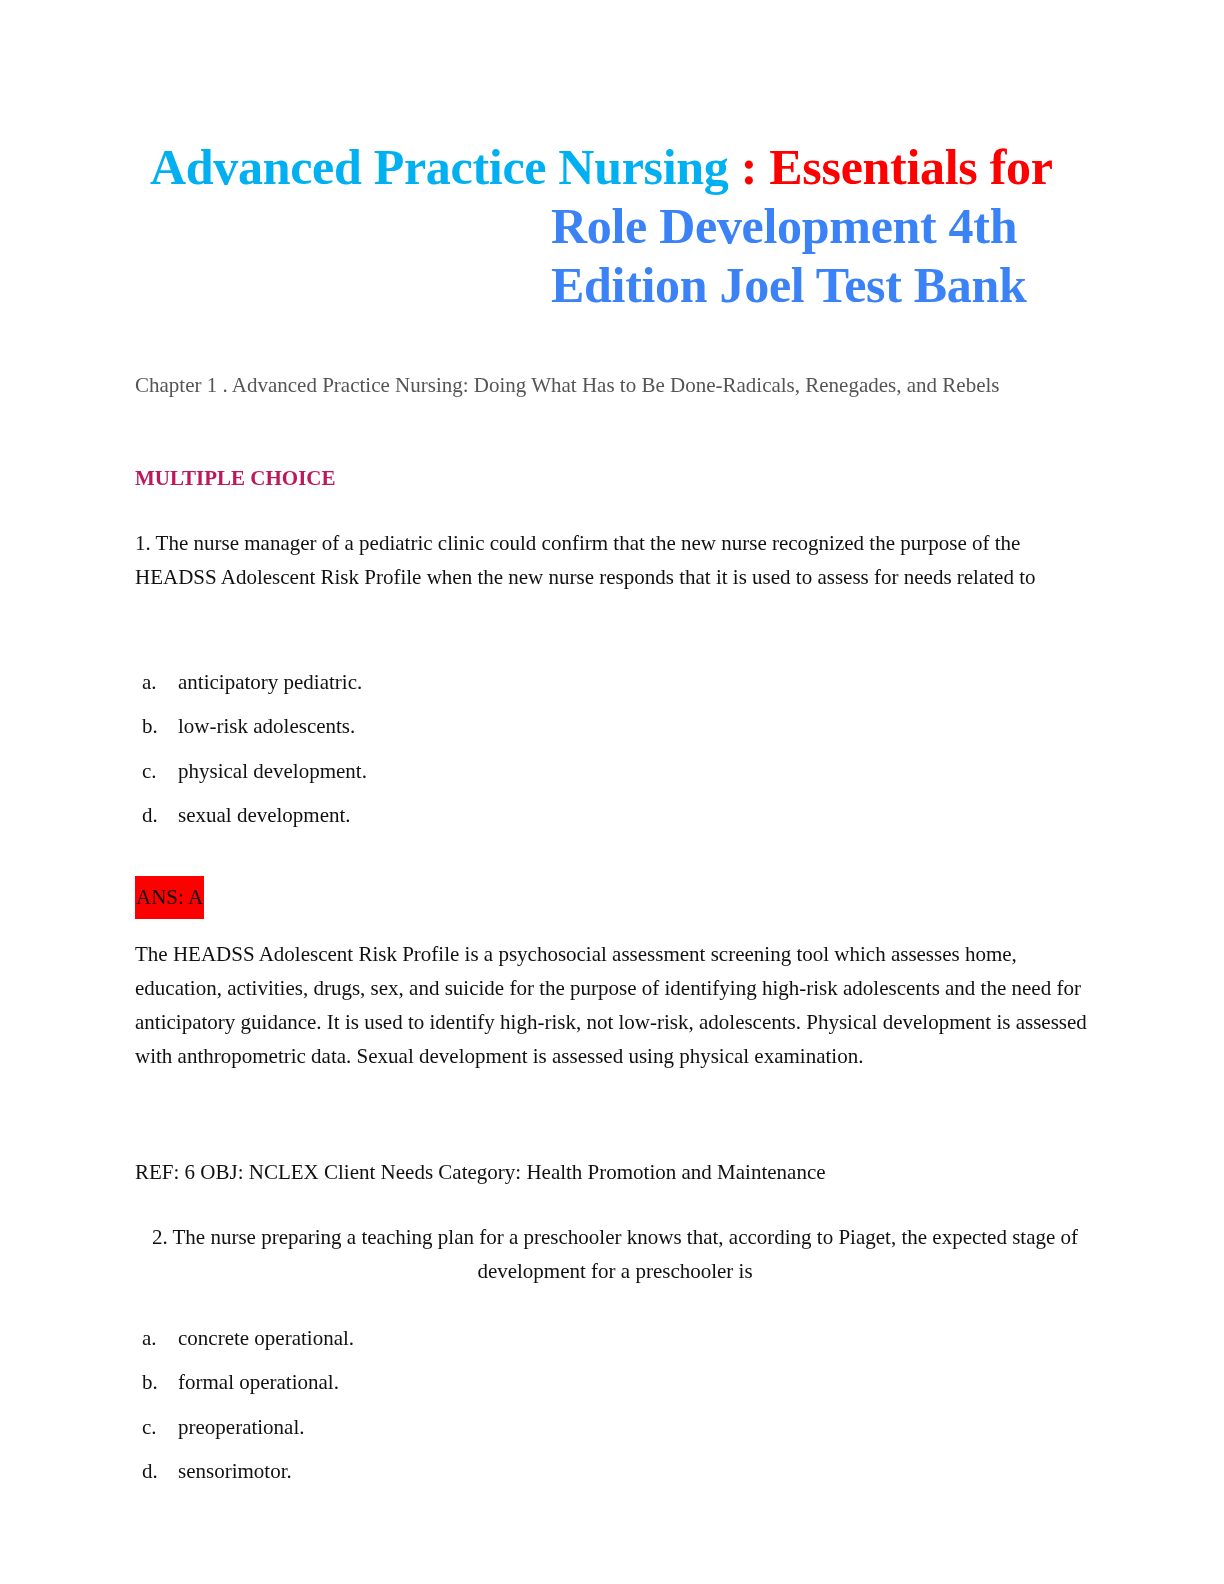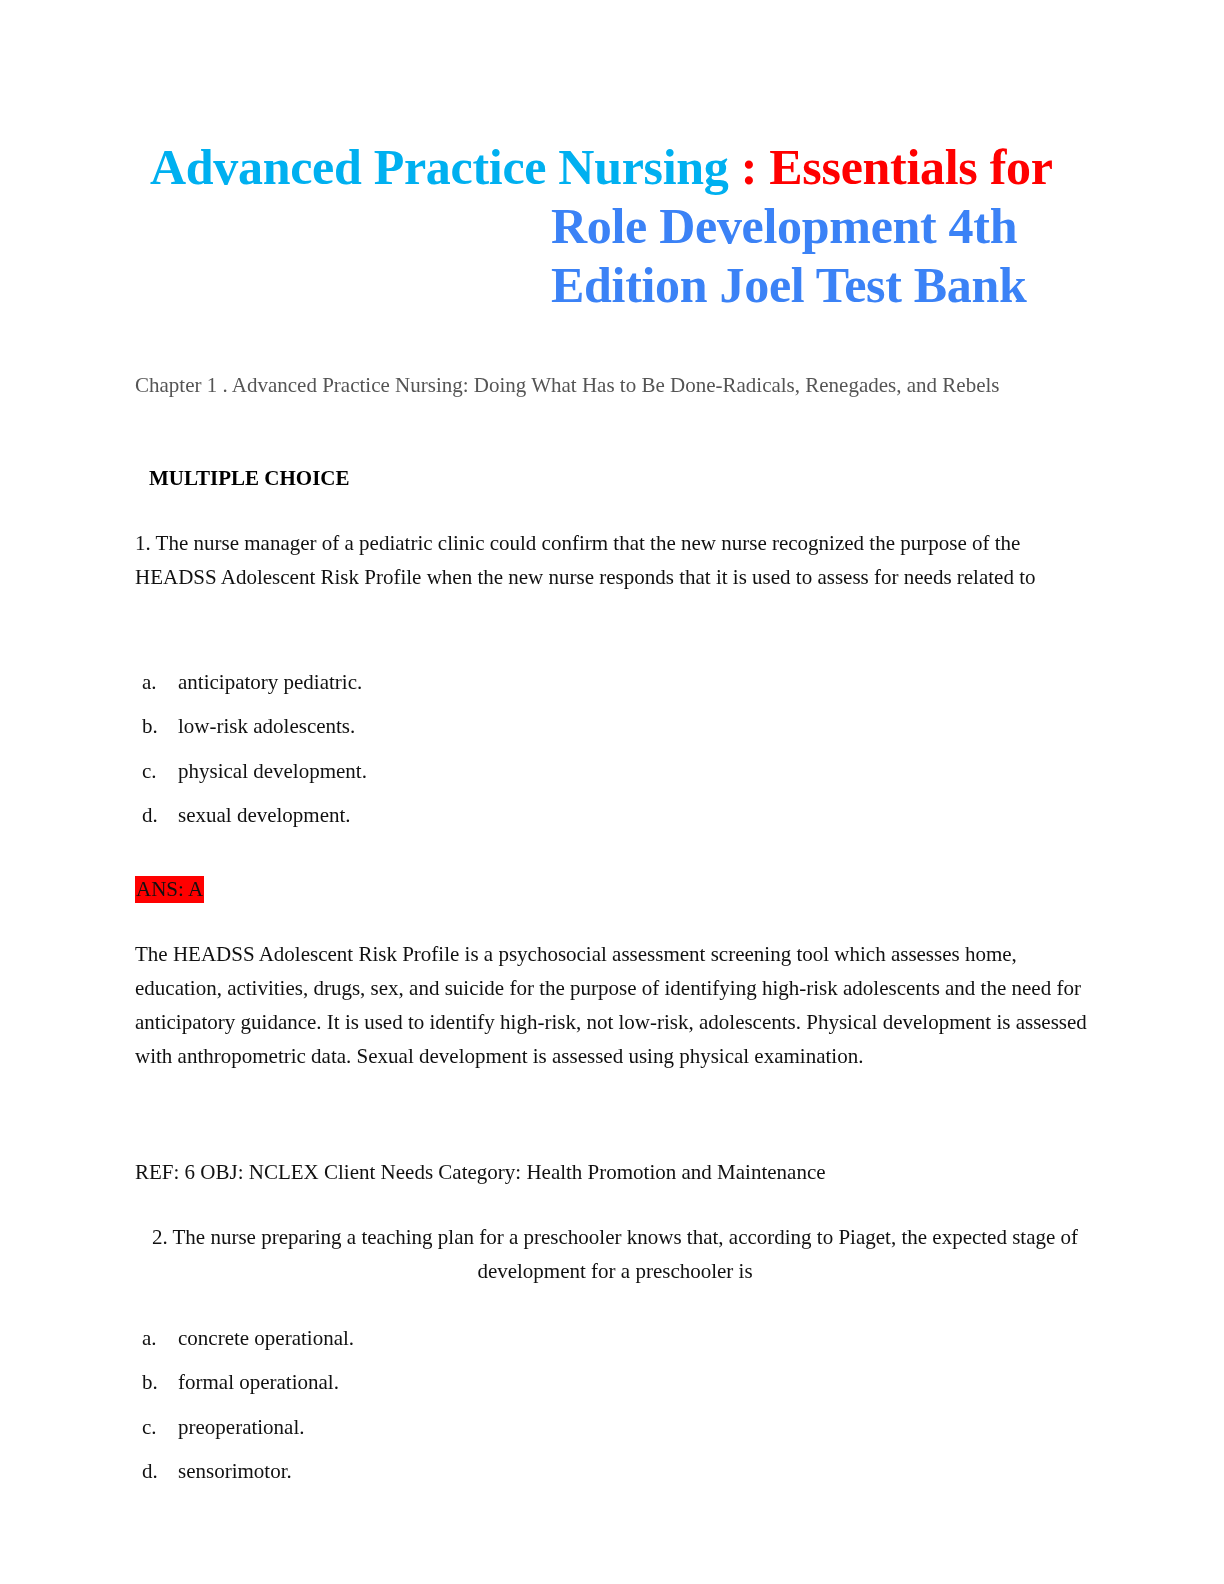--- a/index.html
+++ b/index.html
@@ -46,25 +46,25 @@
       position: absolute;
       left: 127px;
       top: 372px;
       width: 930px;
       font-size: 21px;
       line-height: 27px;
       color: #555555;
     }
     .section-heading {
       position: absolute;
-      left: 141px;
+      left: 127px;
       top: 466px;
       font-size: 21px;
       font-weight: bold;
-      color: #000000;
+      color: #be185d;
     }
     .para {
       position: absolute;
       left: 127px;
       width: 960px;
       font-size: 21px;
       line-height: 34px;
       color: #111111;
     }
     .options {
@@ -83,21 +83,21 @@
       display: inline-block;
     }
     .ans {
       position: absolute;
       left: 127px;
       top: 876px;
       background: #FF0000;
       color: #111111;
       font-size: 21px;
       line-height: 27px;
-      padding: 0 1px;
+      padding: 8px 1px;
     }
     .ref {
       position: absolute;
       left: 127px;
       top: 1160px;
       font-size: 21px;
       color: #111111;
     }
   </style>
 </head>

